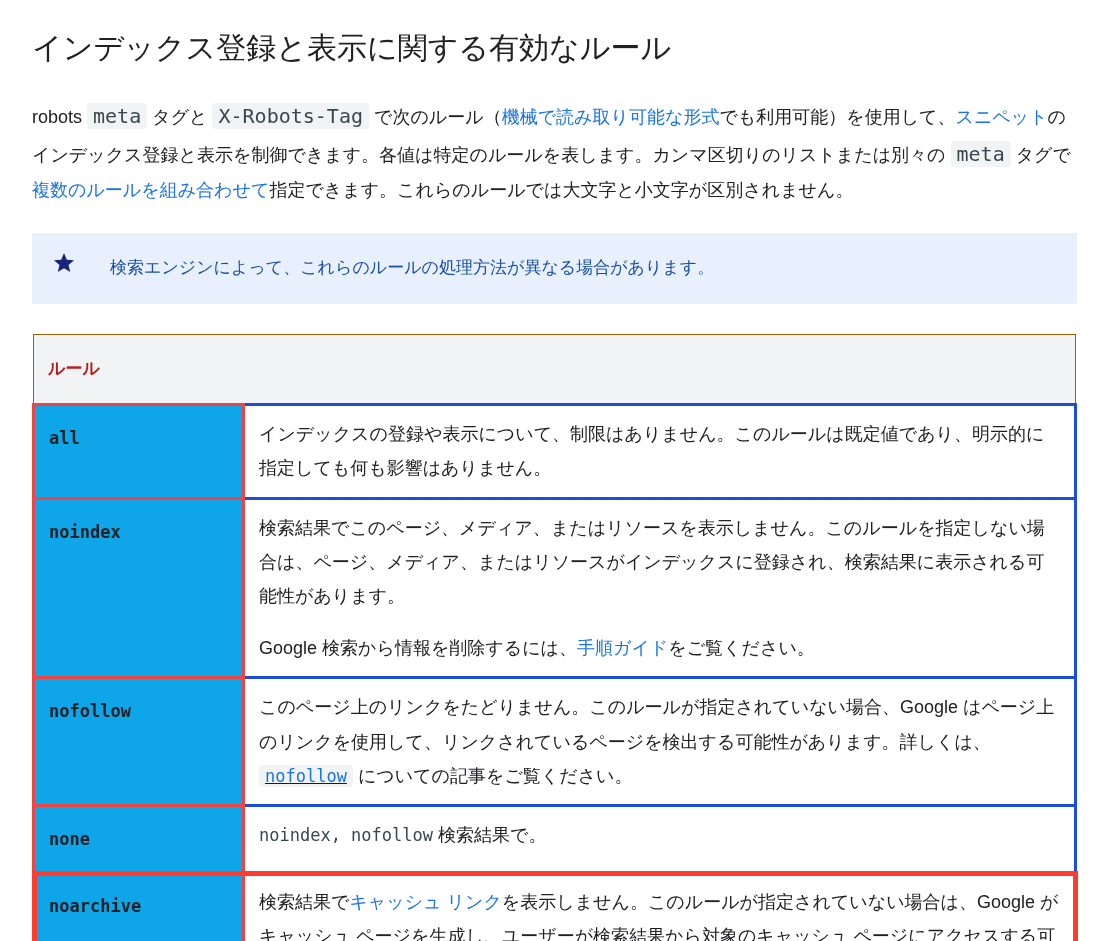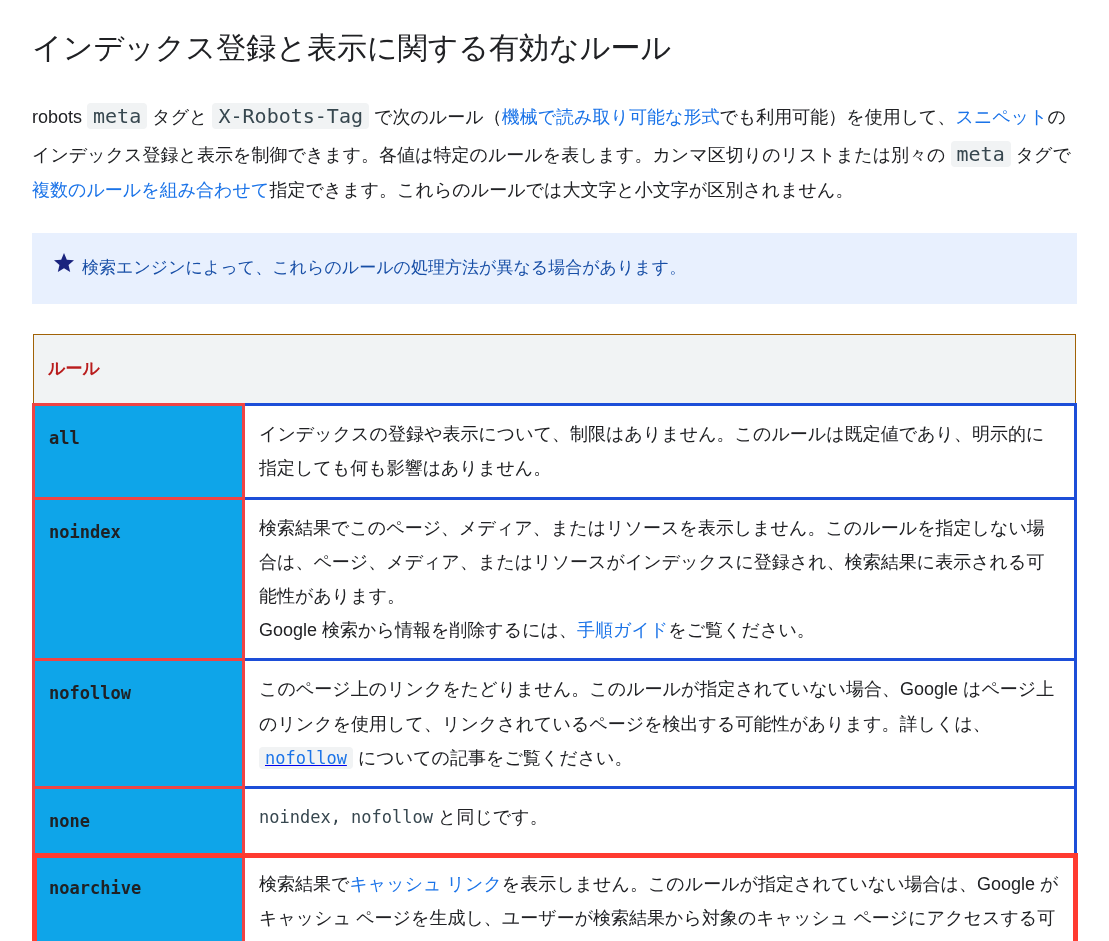--- a/index.html
+++ b/index.html
@@ -28,21 +28,21 @@
     font-size: 20px;
     color: #37474f;
   }
   a.link { color: #1a73e8; text-decoration: none; }
   .note {
     background: #e8f0fe;
     padding: 18px 20px;
     margin: 0 0 30px 0;
     display: flex;
     align-items: center;
-    gap: 6px;
+    gap: 34px;
     font-size: 17px;
   }
   .note svg { flex: 0 0 auto; }
   table {
     width: 100%;
     border-collapse: collapse;
     font-size: 18px;
   }
   th {
     text-align: left;
@@ -63,21 +63,21 @@
     border: 3px solid #ef4444;
     width: 210px;
     font-size: 17px;
   }
   td.desc {
     padding: 11px 14px;
     border: 3px solid #1d4ed8;
     vertical-align: top;
     line-height: 1.9;
   }
-  td.desc p + p { }
+  td.desc p + p { margin-top: 18px; }
   code.link-code {
     font-family: ui-monospace, SFMono-Regular, Menlo, Consolas, monospace;
     color: #1a73e8;
     font-weight: 400;
     background: #f1f3f4;
     padding: 1px 6px;
     border-radius: 4px;
     font-size: 17px;
   }
   code.plain-code {
@@ -128,21 +128,21 @@
     </tr>
     <tr>
       <td class="rule">nofollow</td>
       <td class="desc">
         <p><span>このページ上のリンクをたどりません。このルールが指定されていない場合、Google はページ上のリンクを使用して、リンクされているページを検出する可能性があります。詳しくは、</span><a href="#"><code class="link-code">nofollow</code></a><span> についての記事をご覧ください。</span></p>
       </td>
     </tr>
     <tr>
       <td class="rule">none</td>
       <td class="desc">
-        <p><code class="plain-code">noindex, nofollow</code><span> と同じです。</span></p>
+        <p><code class="plain-code">noindex, nofollow</code><span> 検索結果で。</span></p>
       </td>
     </tr>
     <tr class="highlight">
       <td class="rule">noarchive</td>
       <td class="desc">
         <p><span>検索結果で</span><a href="#" class="link">キャッシュ リンク</a><span>を表示しません。このルールが指定されていない場合は、Google がキャッシュ ページを生成し、ユーザーが検索結果から対象のキャッシュ ページにアクセスする可能性があります。</span></p>
       </td>
     </tr>
   </tbody>
 </table>

